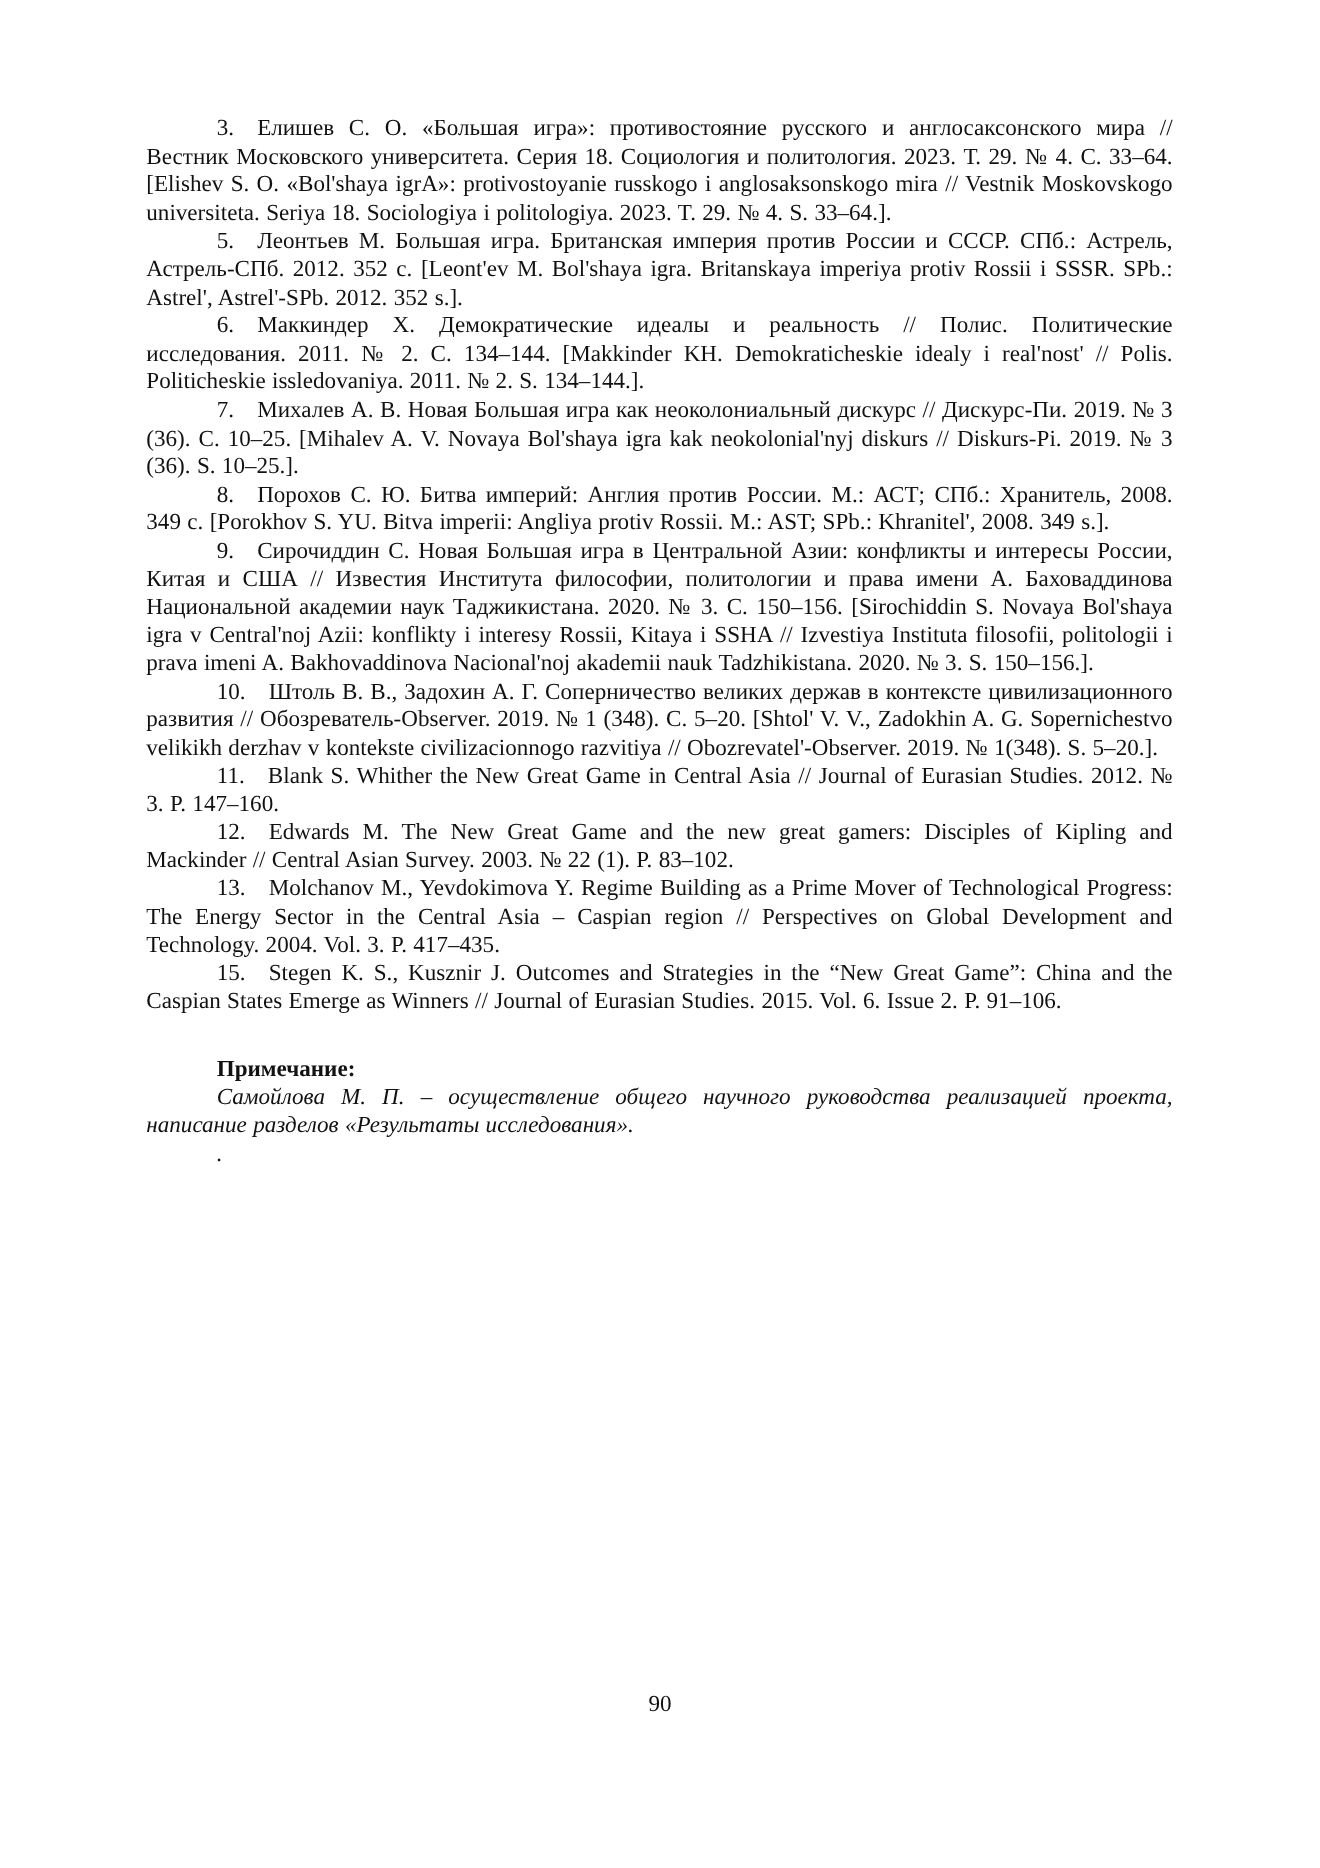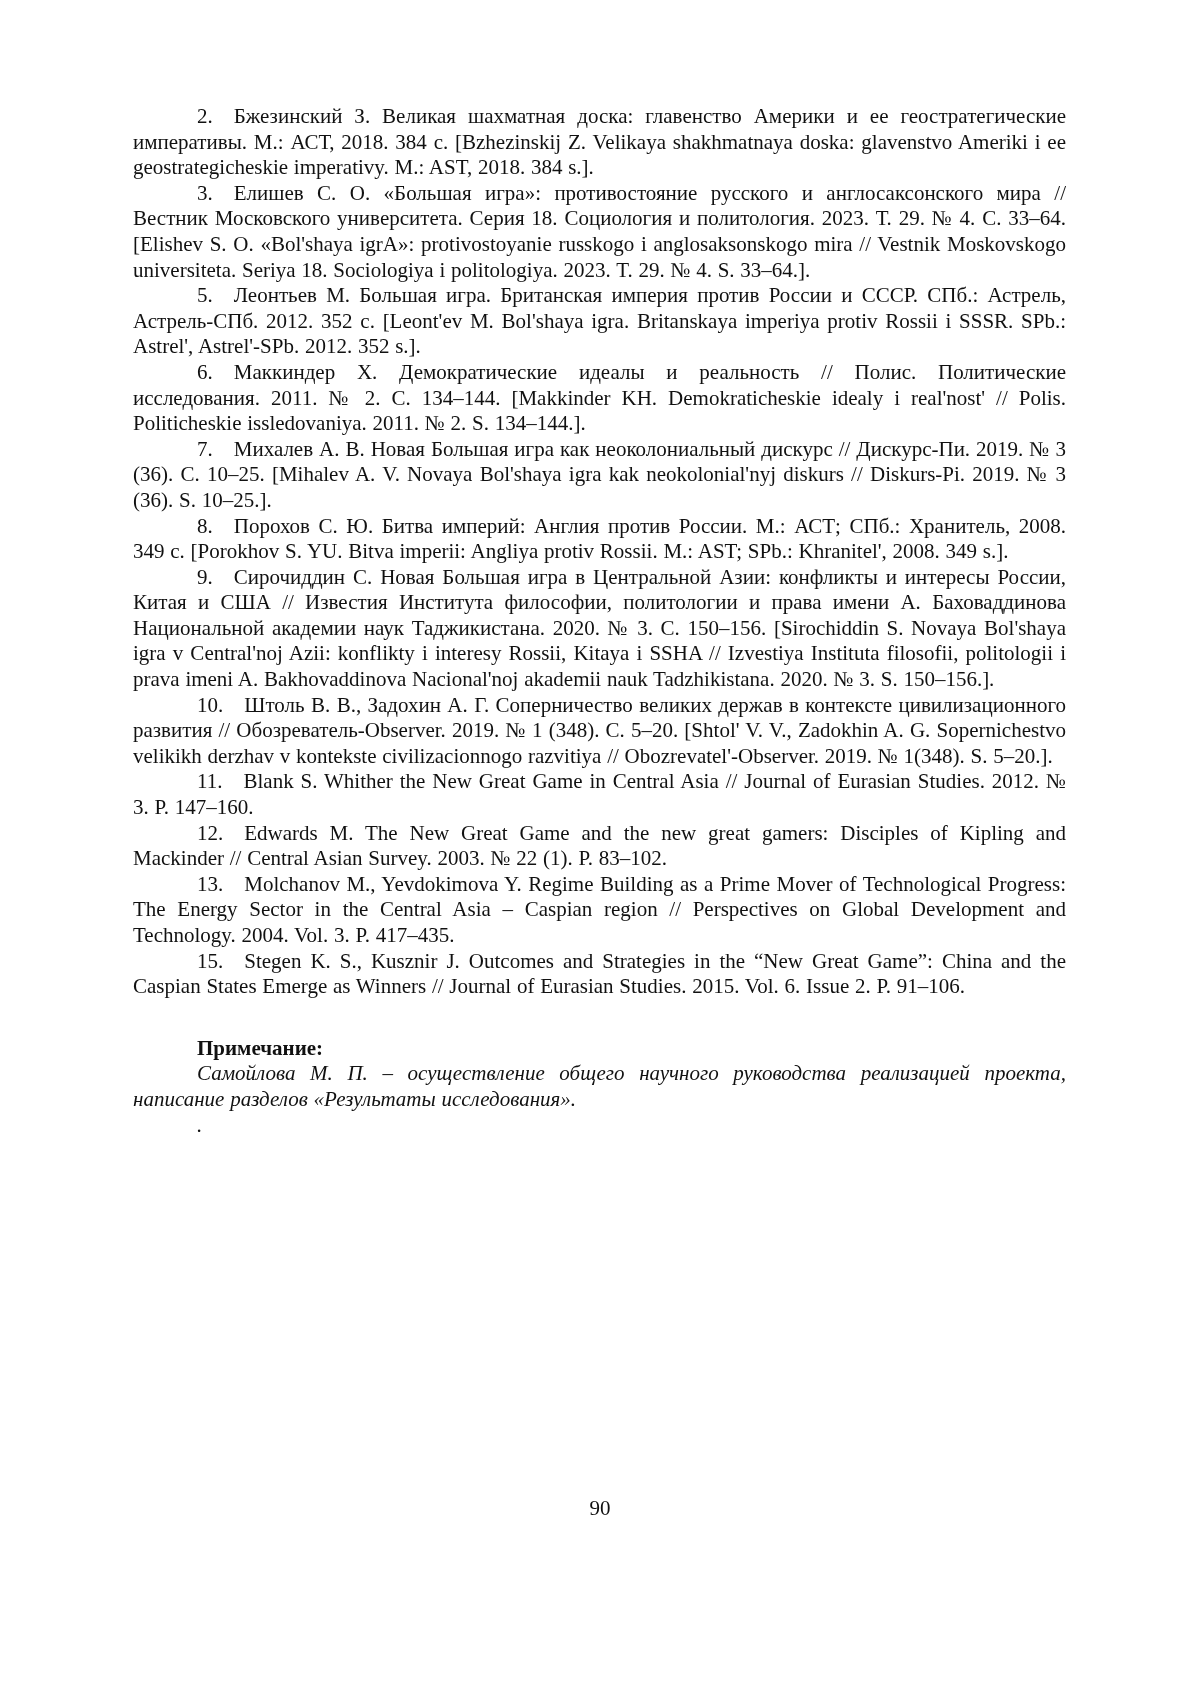--- a/index.html
+++ b/index.html
@@ -43,34 +43,33 @@
     margin: 0;
     font-size: 21px;
     line-height: 25.6px;
     font-style: italic;
     text-align: justify;
     text-indent: 64px;
     word-spacing: 0.5px;
   }
   .page-number {
     position: absolute;
-    top: 1496px;
+    top: 1536px;
     left: 0;
     width: 100%;
     text-align: center;
     font-size: 21px;
     line-height: 25.6px;
   }
 </style>
 </head>
 <body>
 
 <div class="page">
   <div class="content">
-    <p class="ref">2. Бжезинский З. Великая шахматная доска: главенство Америки и ее геостратегические императивы. М.: АСТ, 2018. 384 с. [Bzhezinskij Z. Velikaya shakhmatnaya doska: glavenstvo Ameriki i ee geostrategicheskie imperativy. M.: AST, 2018. 384 s.].</p>
     <p class="ref">3. Елишев С. О. «Большая игра»: противостояние русского и англосаксонского мира // Вестник Московского университета. Серия 18. Социология и политология. 2023. Т. 29. № 4. С. 33–64. [Elishev S. O. «Bol'shaya igrA»: protivostoyanie russkogo i anglosaksonskogo mira // Vestnik Moskovskogo universiteta. Seriya 18. Sociologiya i politologiya. 2023. T. 29. № 4. S. 33–64.].</p>
     <p class="ref">5. Леонтьев М. Большая игра. Британская империя против России и СССР. СПб.: Астрель, Астрель-СПб. 2012. 352 с. [Leont'ev M. Bol'shaya igra. Britanskaya imperiya protiv Rossii i SSSR. SPb.: Astrel', Astrel'-SPb. 2012. 352 s.].</p>
     <p class="ref">6. Маккиндер Х. Демократические идеалы и реальность // Полис. Политические исследования. 2011. № 2. С. 134–144. [Makkinder KH. Demokraticheskie idealy i real'nost' // Polis. Politicheskie issledovaniya. 2011. № 2. S. 134–144.].</p>
     <p class="ref">7. Михалев А. В. Новая Большая игра как неоколониальный дискурс // Дискурс-Пи. 2019. № 3 (36). С. 10–25. [Mihalev A. V. Novaya Bol'shaya igra kak neokolonial'nyj diskurs // Diskurs-Pi. 2019. № 3 (36). S. 10–25.].</p>
     <p class="ref">8. Порохов С. Ю. Битва империй: Англия против России. М.: АСТ; СПб.: Хранитель, 2008. 349 с. [Porokhov S. YU. Bitva imperii: Angliya protiv Rossii. M.: AST; SPb.: Khranitel', 2008. 349 s.].</p>
     <p class="ref">9. Сирочиддин С. Новая Большая игра в Центральной Азии: конфликты и интересы России, Китая и США // Известия Института философии, политологии и права имени А. Баховаддинова Национальной академии наук Таджикистана. 2020. № 3. С. 150–156. [Sirochiddin S. Novaya Bol'shaya igra v Central'noj Azii: konflikty i interesy Rossii, Kitaya i SSHA // Izvestiya Instituta filosofii, politologii i prava imeni A. Bakhovaddinova Nacional'noj akademii nauk Tadzhikistana. 2020. № 3. S. 150–156.].</p>
     <p class="ref">10. Штоль В. В., Задохин А. Г. Соперничество великих держав в контексте цивилизационного развития // Обозреватель-Observer. 2019. № 1 (348). С. 5–20. [Shtol' V. V., Zadokhin A. G. Sopernichestvo velikikh derzhav v kontekste civilizacionnogo razvitiya // Obozrevatel'-Observer. 2019. № 1(348). S. 5–20.].</p>
     <p class="ref">11. Blank S. Whither the New Great Game in Central Asia // Journal of Eurasian Studies. 2012. № 3. P. 147–160.</p>
     <p class="ref">12. Edwards M. The New Great Game and the new great gamers: Disciples of Kipling and Mackinder // Central Asian Survey. 2003. № 22 (1). P. 83–102.</p>
     <p class="ref">13. Molchanov M., Yevdokimova Y. Regime Building as a Prime Mover of Technological Progress: The Energy Sector in the Central Asia – Caspian region // Perspectives on Global Development and Technology. 2004. Vol. 3. P. 417–435.</p>

